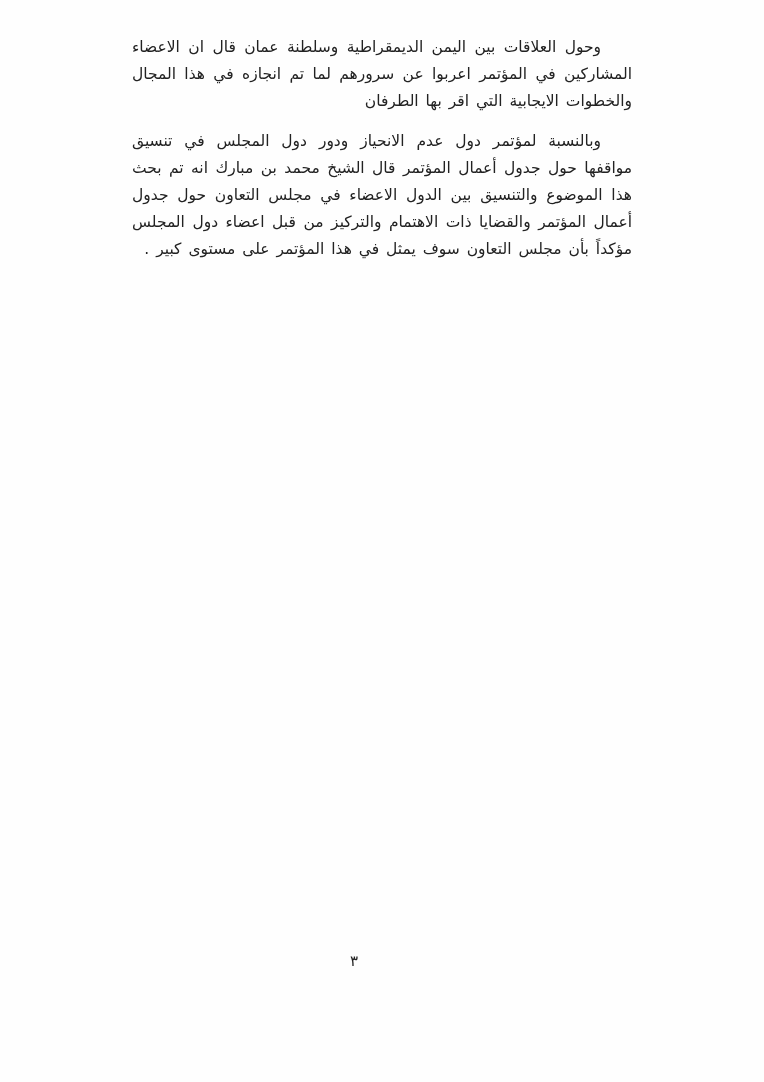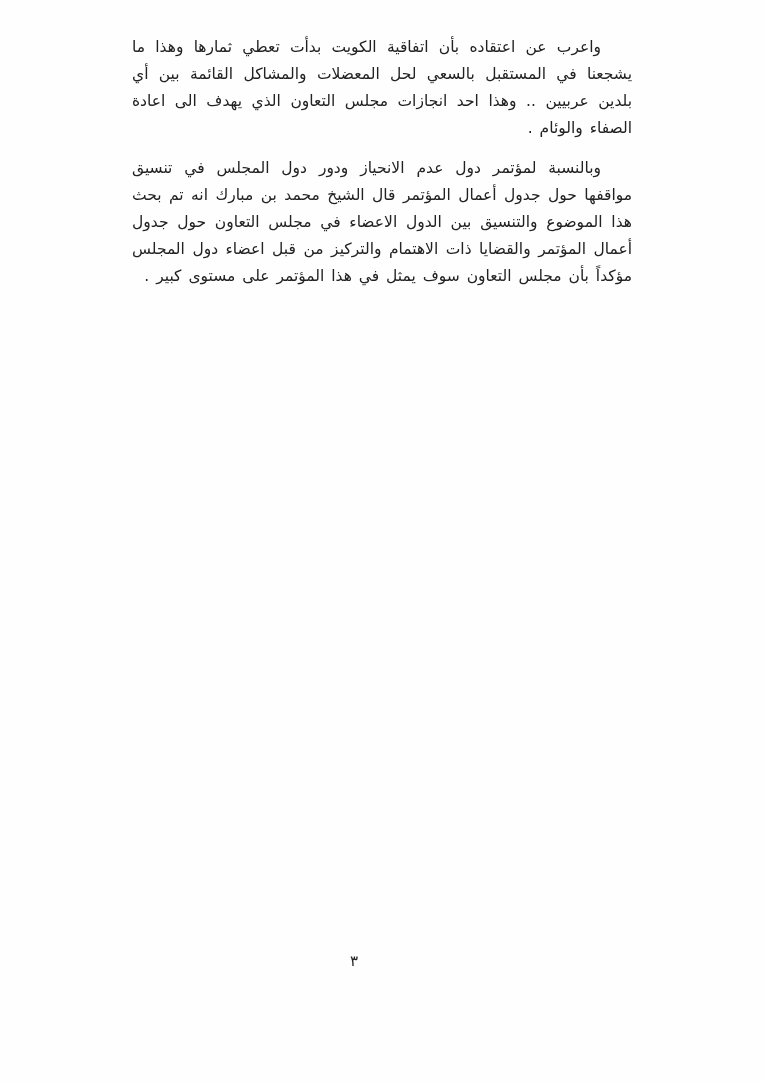--- a/index.html
+++ b/index.html
@@ -45,17 +45,17 @@
     font-size: 15px;
     color: #222222;
     direction: rtl;
   }
 </style>
 </head>
 <body>
 
 <div class="sheet">
   <div class="text-block">
-    <p>واعرب عن اعتقاده بأن اتفاقية الكويت بدأت تعطي ثمارها وهذا ما يشجعنا في المستقبل بالسعي لحل المعضلات والمشاكل القائمة بين أي بلدين عربيين .. وهذا احد انجازات مجلس التعاون الذي يهدف الى اعادة الصفاء والوئام .</p>
+    <p>وحول العلاقات بين اليمن الديمقراطية وسلطنة عمان قال ان الاعضاء المشاركين في المؤتمر اعربوا عن سرورهم لما تم انجازه في هذا المجال والخطوات الايجابية التي اقر بها الطرفان</p>
     <p>وبالنسبة لمؤتمر دول عدم الانحياز ودور دول المجلس في تنسيق مواقفها حول جدول أعمال المؤتمر قال الشيخ محمد بن مبارك انه تم بحث هذا الموضوع والتنسيق بين الدول الاعضاء في مجلس التعاون حول جدول أعمال المؤتمر والقضايا ذات الاهتمام والتركيز من قبل اعضاء دول المجلس مؤكداً بأن مجلس التعاون سوف يمثل في هذا المؤتمر على مستوى كبير .</p>
   </div>
   <div class="page-number">٣</div>
 </div>
 
 </body></html>

